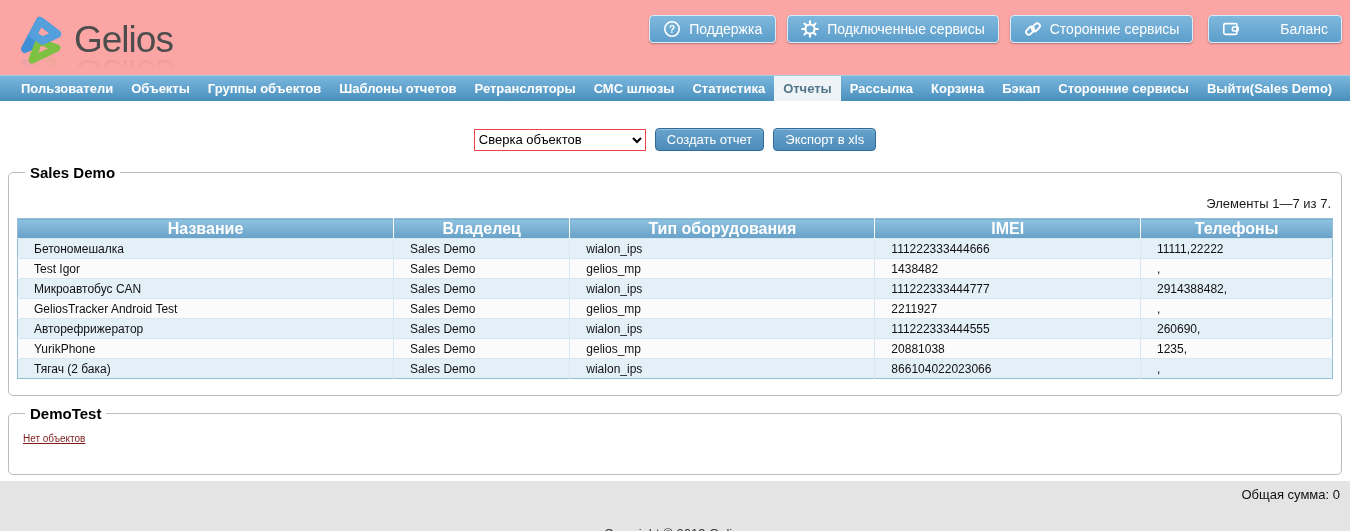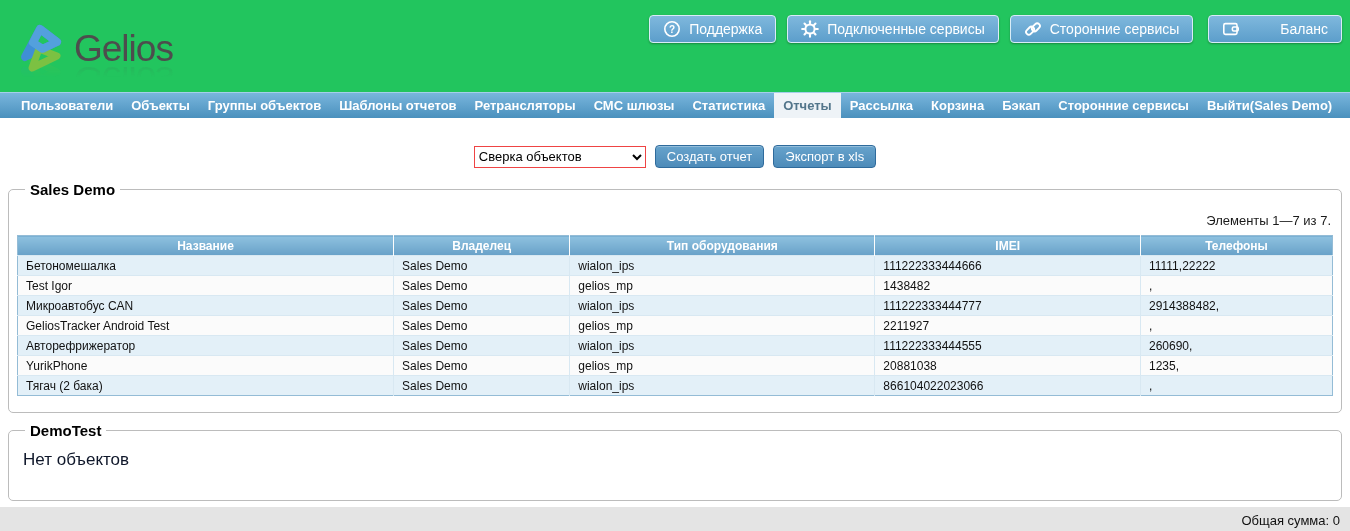--- a/index.html
+++ b/index.html
@@ -5,24 +5,24 @@
   * { box-sizing: border-box; }
   html,body { margin:0; padding:0; }
   body {
     width:1350px; height:531px;
     background:#e4e4e4;
     font-family:"Liberation Sans", sans-serif;
     overflow:hidden;
   }
   
   .topbar {
-    height:92px;
+    height:75px;
     display:flex; align-items:center;
     padding:0 8px 0 16px;
-    background:#22c55e;
+    background:#fca5a5;
   }
   .logo {
     display:flex; align-items:center; gap:8px;
     -webkit-box-reflect: below -20px linear-gradient(transparent 55%, rgba(0,0,0,.22));
     margin-top:4px;
   }
   .logo-text { font-size:37px; color:#4d4d4d; line-height:1; letter-spacing:-1px; }
   .topbar-buttons {
     margin-left:auto;
     display:flex; gap:11px; align-items:center;
@@ -70,35 +70,35 @@
   }
   fieldset {
     margin:0 8px 9px; padding:2px 8px 16px;
     border:1px solid #bcbcbc; border-radius:5px;
   }
   legend { font-size:15px; font-weight:bold; color:#000; margin-left:8px; padding:0 5px; }
   .items-info { text-align:right; font-size:13px; color:#1a1a1a; padding:13px 2px 7px; }
   table { width:100%; border-collapse:collapse; border:1px solid #94bcd6; font-size:12px; table-layout:fixed; }
   thead th {
     background:linear-gradient(#8ec1df,#68a1c8);
-    color:#fff; font-weight:bold; font-size:12px;
+    color:#fff; font-weight:bold; font-size:16px;
     height:20px; padding:0 4px;
     border-right:1px solid #fdfdfd; text-align:center;
   }
   thead th:last-child { border-right:none; }
   tbody td {
-    height:20px; padding:0 8px;
+    height:20px; padding:0 16px;
     border-right:1px solid #d8e8f2; border-top:1px solid #d8e8f2;
     color:#111; overflow:hidden; white-space:nowrap;
   }
   tbody td:last-child { border-right:none; }
   tbody tr:nth-child(odd)  { background:#e3f0f8; }
   tbody tr:nth-child(even) { background:#fbfbfb; }
   col.c1{width:28.6%} col.c2{width:13.4%} col.c3{width:23.2%} col.c4{width:20.2%} col.c5{width:14.6%}
-  .empty-text { font-size:17px; color:#0f172a; padding:9px 6px 14px; }
+  .empty-text { font-size:10px; color:#7f1d1d; padding:9px 6px 14px;text-decoration:underline; }
   
   .total-line { text-align:right; font-size:13px; color:#111; padding:6px 10px 0; }
   .footer { text-align:center; font-size:13px; color:#333; margin-top:24px; }
 </style>
 </head>
 <body>
 
 <div class="topbar">
   <div class="logo">
     <span style="display:inline-flex;">

